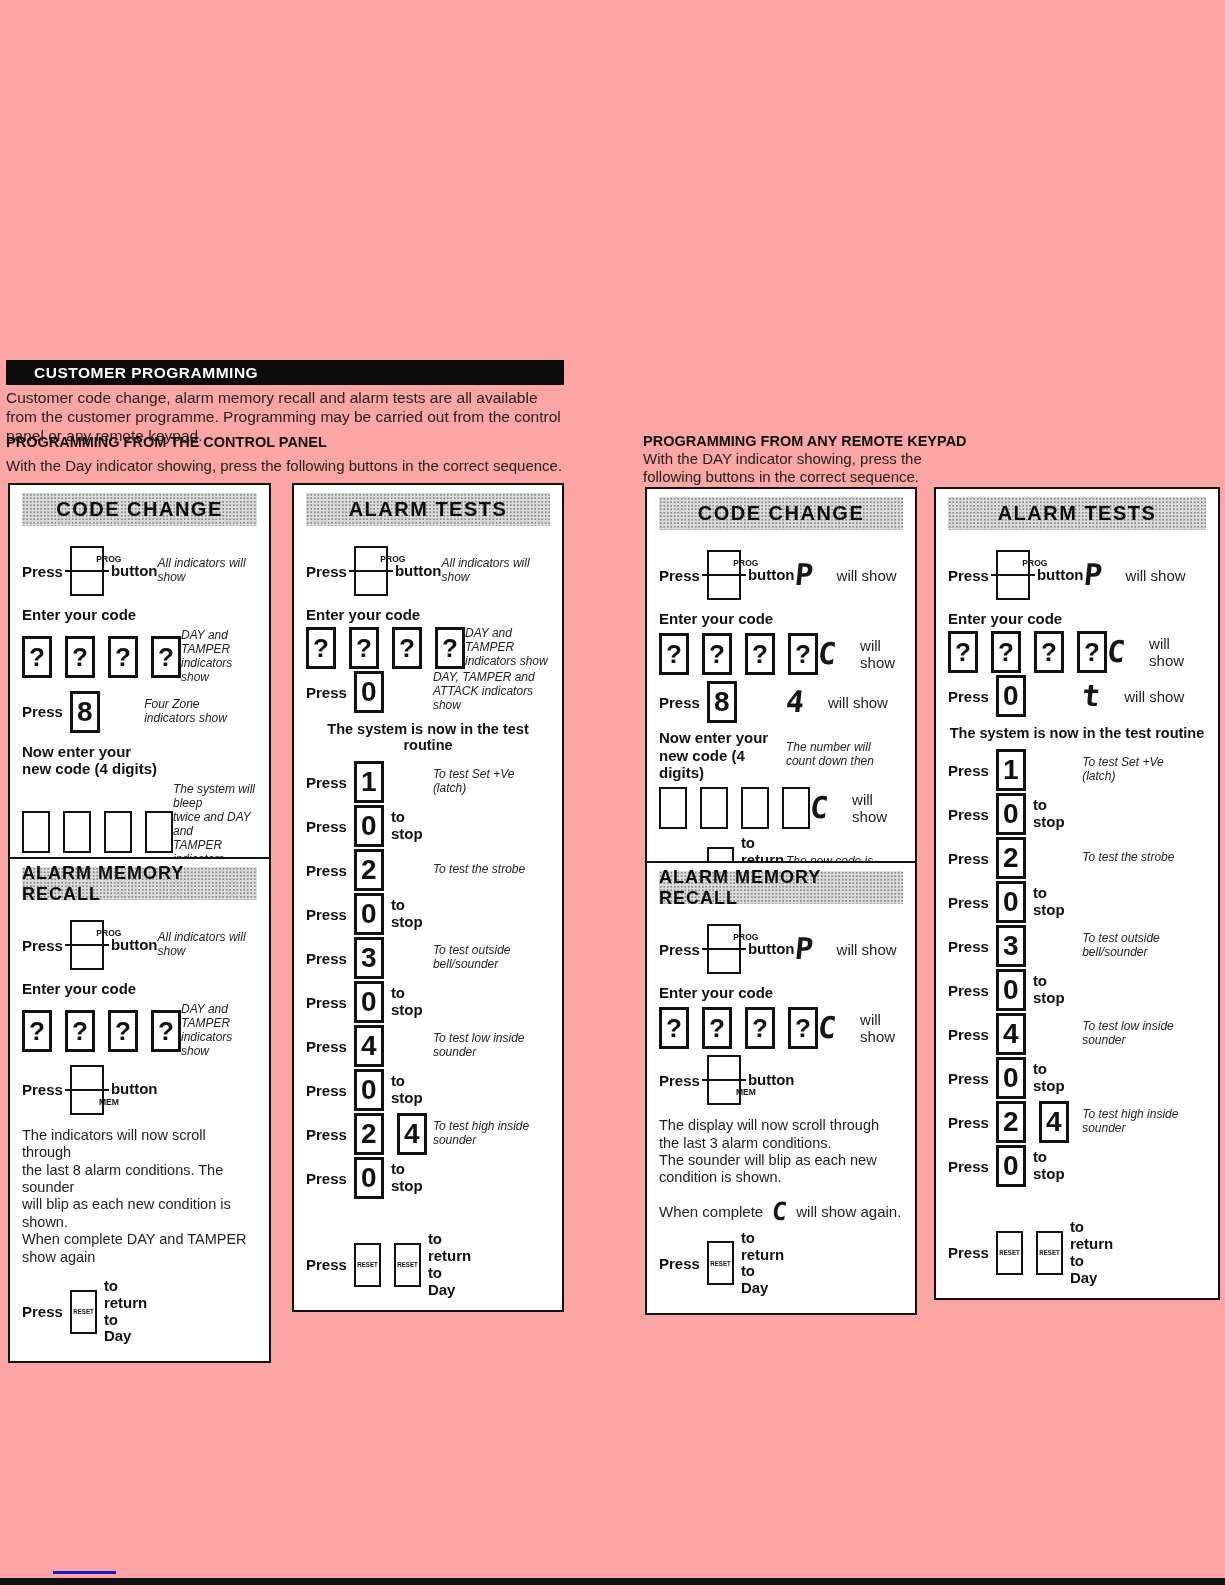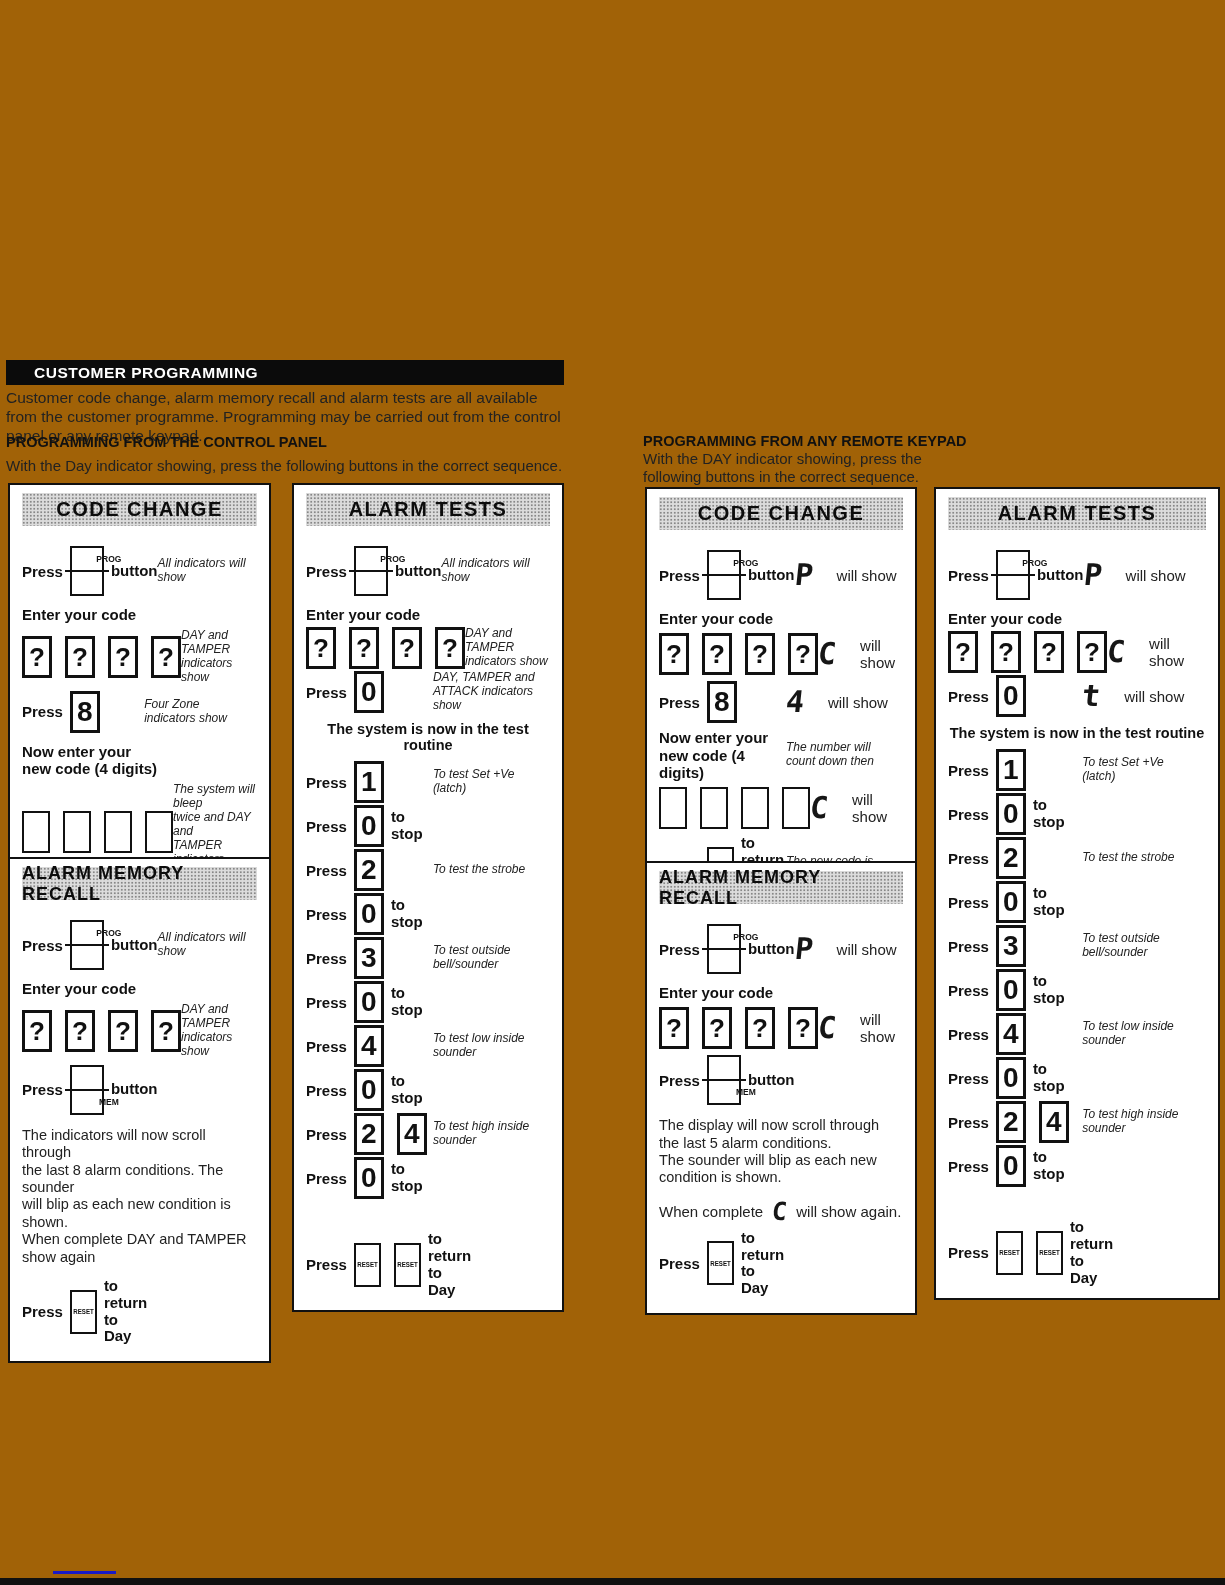--- a/index.html
+++ b/index.html
@@ -1,19 +1,19 @@
 <!DOCTYPE html>
 <html><head>
 <meta charset="utf-8">
 <style>
   html,body{margin:0;padding:0;background:#ffffff;}
   #page{
     position:relative;
     width:1225px;height:1585px;
-    background:#a16207;
+    background:#fca5a5;
     font-family:"Liberation Sans", sans-serif;
     color:#1e1e1e;
     overflow:hidden;
   }
   
   .banner{
     position:absolute;left:6px;top:360px;width:558px;height:25px;
     background:#0b0b0b;color:#ffffff;
     display:flex;align-items:center;
     font-weight:700;font-size:15.5px;letter-spacing:.5px;
@@ -736,21 +736,21 @@
             <span class="key split">
               <span class="cell divide"></span>
               <span class="cell">MEM</span>
             </span>
           </span>
           <span class="suffix">button</span>
         </div>
         <div class="right"></div>
       </div>
       <div class="ppara">The display will now scroll through
-the last 5 alarm conditions.
+the last 3 alarm conditions.
 The sounder will blip as each new
 condition is shown.</div>
       <div class="inline-row">
         <span>When complete</span>
         <span class="sevenseg">C</span>
         <span>will show again.</span>
       </div>
       <div class="prow">
         <div class="left">
           <span class="press">Press</span>

